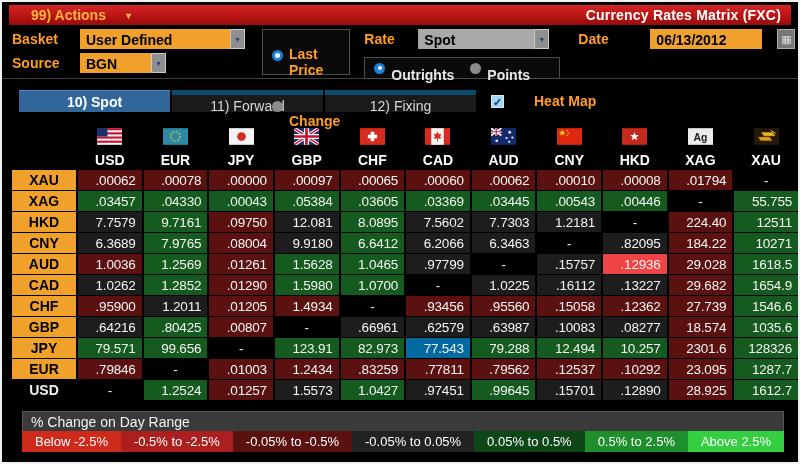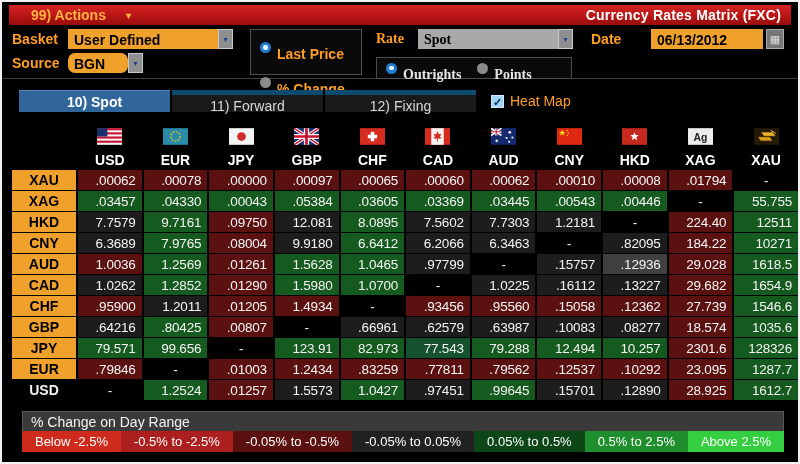--- a/index.html
+++ b/index.html
@@ -20,54 +20,54 @@
   .actions { color:#ffb340; font-size:14px; font-weight:bold; display:flex; align-items:center; gap:20px; cursor:pointer; }
   .actions .caret { font-size:10px; color:#ffb340; }
   .title { color:#fff; font-size:14px; font-weight:bold; letter-spacing:0.2px;margin-left:43px; }
   
   .controls {
     height:52px; margin-top:2px; padding:2px 8px 0 10px;
     border-bottom:1px solid #3f3f3f;
     display:flex; align-items:flex-start;
   }
   .ctrl-col { display:flex; flex-direction:column; gap:4px; }
-  .ctrl-row { display:flex; align-items:center; height:20px; }
+  .ctrl-row { display:flex; align-items:center; height:20px;gap:12px; }
   .lbl { color:#ff9d24; font-size:14px; font-weight:bold; }
   .lbl.w54 { width:56px; }
   .lbl.w42 { width:42px; }
   .lbl.w46 { width:46px; margin-left:0; }
   .dd { height:20px; display:flex; align-items:stretch; cursor:pointer; }
   .dd-val { background:#f0a12c; color:#000; font-size:14px; font-weight:bold; padding:1px 6px 0 6px; display:flex; align-items:center; }
   .dd.amber .dd-val { background:#f0a12c; }
   .dd.gray .dd-val { background:#a9a9a9; }
   .dd-btn { width:15px; background:#8f8f8f; border:1px solid #c9c9c9; color:#1c3f8f; font-size:8px; display:flex; align-items:center; justify-content:center; }
   .w150 .dd-val { width:150px; }
-  .w52 .dd-val { width:60px;border-radius:7px; }
-  .w132 .dd-val { width:140px; }
+  .w52 .dd-val { width:71px; }
+  .w132 .dd-val { width:116px; }
   .rbox { border:1px solid #4d4d4d; background:#0a0a0a; padding:3px 9px; display:flex; }
   .rbox.vert { flex-direction:column; gap:6px; margin-left:17px; width:112px; height:46px; }
   .rbox.horiz { flex-direction:row; gap:16px; height:22px; align-items:center; margin-top:4px; width:196px; }
   .ritem { display:flex; align-items:center; gap:6px; cursor:pointer; }
   .radio { width:11px; height:11px; border-radius:50%; background:#8a8a8a; display:inline-block; position:relative; flex:none; }
   .radio.on { background:#1f7fd4; }
   .radio.on::after { content:""; position:absolute; left:3.2px; top:3.2px; width:4.5px; height:4.5px; border-radius:50%; background:#eaf6ff; }
   .rlbl { font-size:14px; font-weight:bold;margin-top:13px; }
   .rlbl.orange { color:#ff9d24; }
   .rlbl.white { color:#e8e8e8; }
-  .mid { margin-left:14px;font-family:Liberation Serif, serif; }
+  .mid { margin-left:14px; }
   .dateblock { margin-left:18px; }
   .datefield { background:#f0a12c; color:#000; font-size:14px; font-weight:bold; width:112px; height:20px; padding:1px 6px 0 6px; display:flex; align-items:center; }
   .cal-btn { width:18px; height:20px; margin-left:3px; background:#777; border:1px solid #aaa; color:#ddd; font-size:11px; display:flex; align-items:center; justify-content:center; cursor:pointer; }
   
   .tabrow { height:22px; margin:11px 0 0 17px; display:flex; gap:2px; align-items:center; }
   .tab { width:151px; height:22px; line-height:22px; text-align:center; font-size:14px; color:#d8d8d8; background:#1a1a1a; border-top:5px solid #0c4a6e; cursor:pointer; }
   .tab.sel { background:#31669b; color:#fff; font-weight:bold; border-top:1px solid #5588bb; }
   .hm { display:flex; align-items:center; gap:6px; margin-left:13px; cursor:pointer; }
   .cb { width:13px; height:13px; background:#9fd7f5; border:1px solid #cfeaf8; color:#0d2d5e; font-size:11px; font-weight:bold; line-height:12px; text-align:center; }
-  .hm-lbl { color:#ff9d24; font-size:14px; font-weight:normal; }
+  .hm-lbl { color:#ff9d24; font-size:14px; font-weight:bold;margin-left:24px; }
   
   .matrix { margin:10px 3px 0 8px; }
   table.mx { border-collapse:separate; border-spacing:2px 1px; width:790px; table-layout:fixed; }
   col.c-lbl { width:64px; }
   .flag-cell { height:26px; text-align:center; vertical-align:middle; }
   .flag-cell svg { width:25px; height:17px; display:inline-block; vertical-align:middle; }
   .code-cell { height:19px; color:#fff; font-size:14px; font-weight:bold; text-align:center; vertical-align:middle; }
   td.rl { height:20px; background:#f0a12c; color:#000; font-size:14px; font-weight:bold; text-align:center; vertical-align:middle; cursor:pointer; }
   td.rl.plain { background:transparent; color:#f2f2f2; }
   td.dc { height:20px; color:#f4f4f4; font-size:13.5px; text-align:right; padding-right:6px; vertical-align:middle; letter-spacing:-0.2px; cursor:pointer; }
@@ -320,21 +320,21 @@
           <tr>
             <td class="rl amber">AUD</td>
             <td class="dc c-r" style="background:#5c1111">1.0036</td>
             <td class="dc c-g" style="background:#155a1e">1.2569</td>
             <td class="dc c-r" style="background:#5c1111">.01261</td>
             <td class="dc c-g" style="background:#155a1e">1.5628</td>
             <td class="dc c-g" style="background:#155a1e">1.0465</td>
             <td class="dc c-n" style="background:#1d1d1d">.97799</td>
             <td class="dc c-k" style="background:#000000">-</td>
             <td class="dc c-n" style="background:#1d1d1d">.15757</td>
-            <td class="dc c-r" style="background:#404040">.12936</td>
+            <td class="dc c-r" style="background:#ef4444">.12936</td>
             <td class="dc c-r" style="background:#5c1111">29.028</td>
             <td class="dc c-g" style="background:#155a1e">1618.5</td>
           </tr>
           <tr>
             <td class="rl amber">CAD</td>
             <td class="dc c-n" style="background:#1d1d1d">1.0262</td>
             <td class="dc c-g" style="background:#155a1e">1.2852</td>
             <td class="dc c-r" style="background:#5c1111">.01290</td>
             <td class="dc c-g" style="background:#155a1e">1.5980</td>
             <td class="dc c-g" style="background:#155a1e">1.0700</td>
@@ -373,21 +373,21 @@
             <td class="dc c-r" style="background:#5c1111">18.574</td>
             <td class="dc c-g" style="background:#155a1e">1035.6</td>
           </tr>
           <tr>
             <td class="rl amber">JPY</td>
             <td class="dc c-g" style="background:#155a1e">79.571</td>
             <td class="dc c-g" style="background:#155a1e">99.656</td>
             <td class="dc c-k" style="background:#000000">-</td>
             <td class="dc c-g" style="background:#155a1e">123.91</td>
             <td class="dc c-g" style="background:#155a1e">82.973</td>
-            <td class="dc c-g" style="background:#14532d">77.543</td>
+            <td class="dc c-g" style="background:#0369a1">77.543</td>
             <td class="dc c-g" style="background:#155a1e">79.288</td>
             <td class="dc c-g" style="background:#155a1e">12.494</td>
             <td class="dc c-g" style="background:#155a1e">10.257</td>
             <td class="dc c-r" style="background:#5c1111">2301.6</td>
             <td class="dc c-g" style="background:#155a1e">128326</td>
           </tr>
           <tr>
             <td class="rl amber">EUR</td>
             <td class="dc c-r" style="background:#5c1111">.79846</td>
             <td class="dc c-k" style="background:#000000">-</td>

